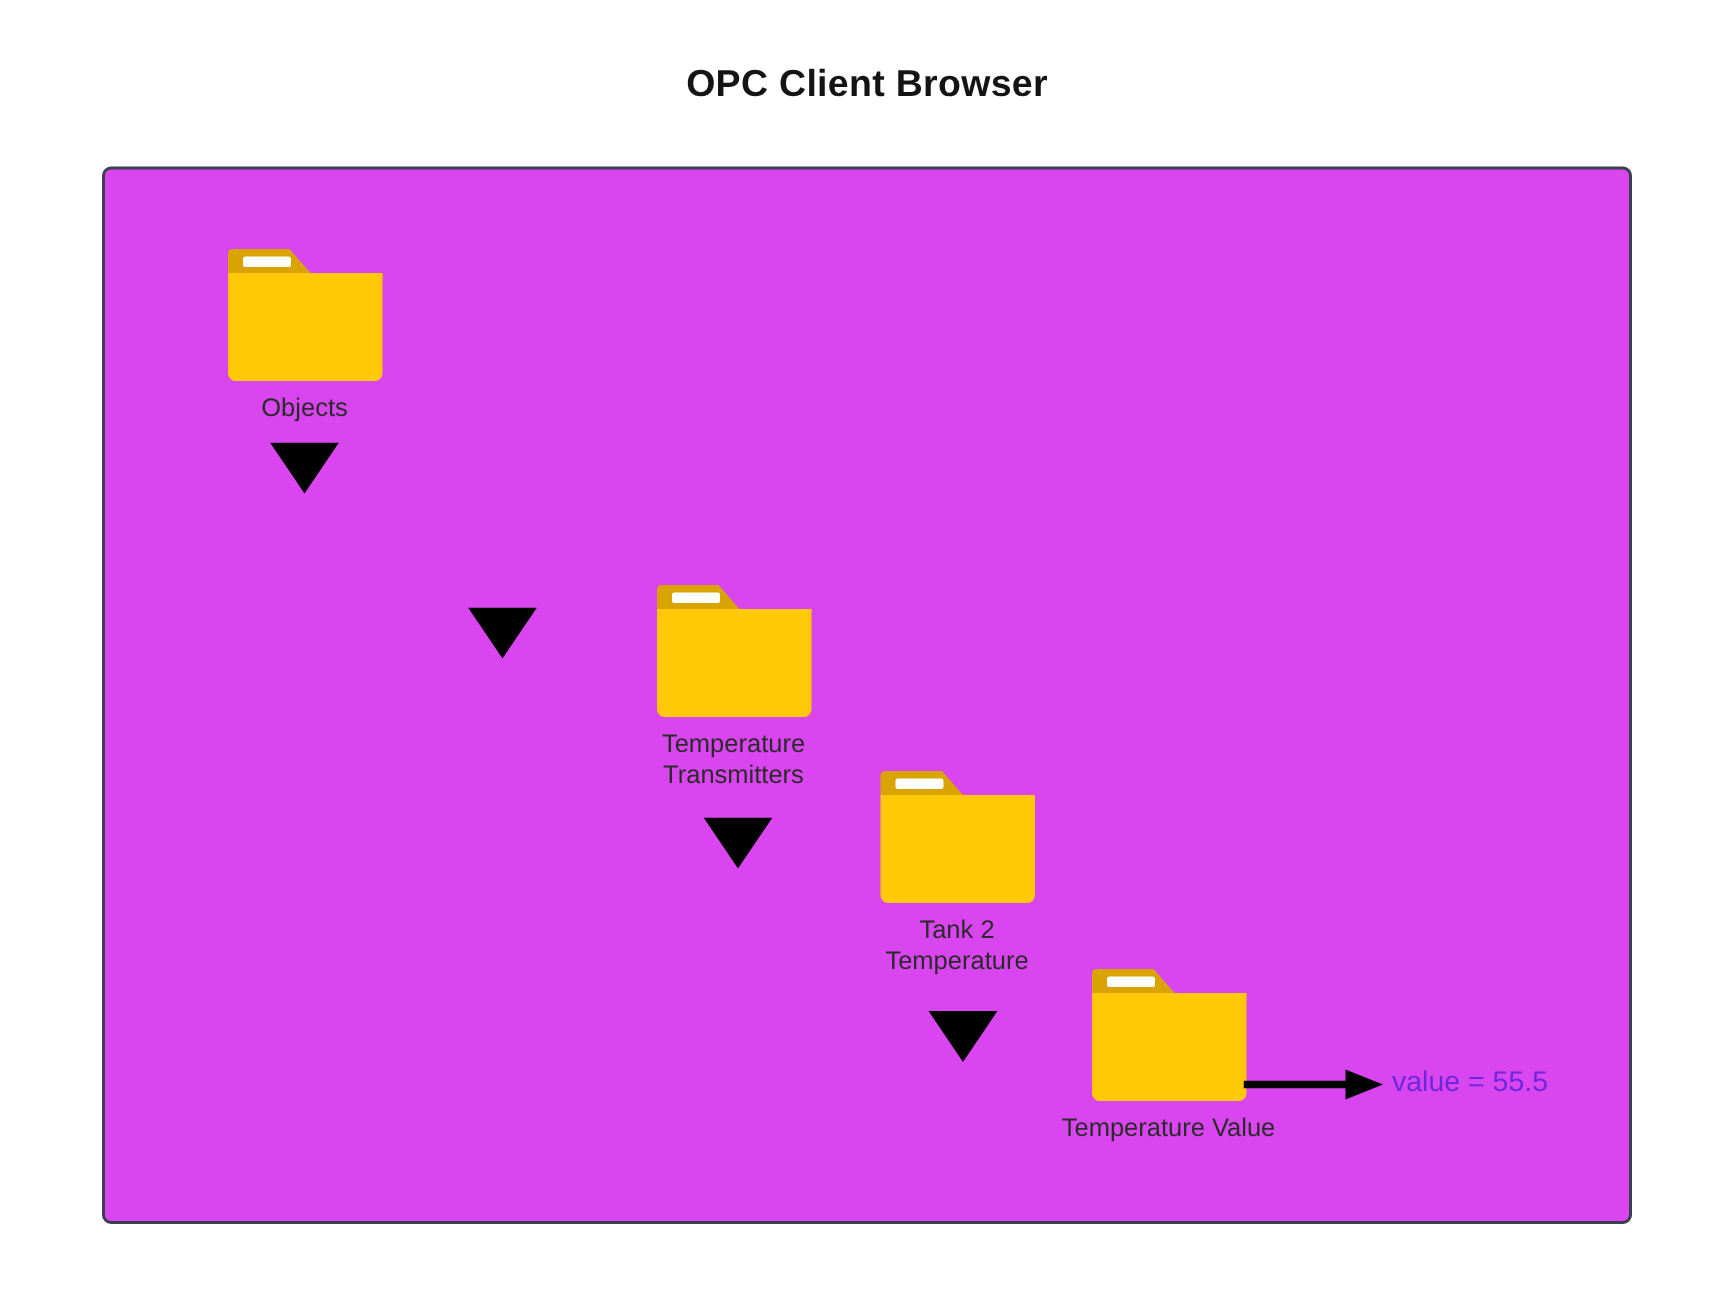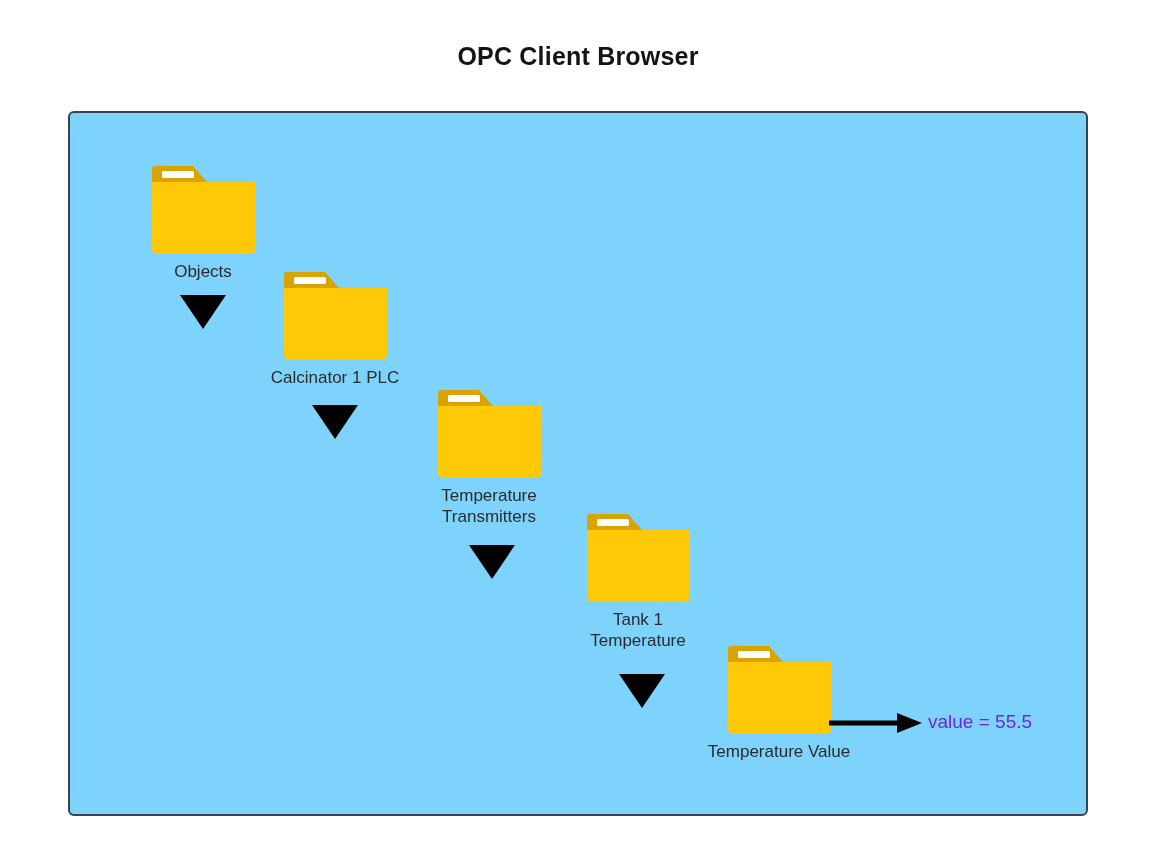--- a/index.html
+++ b/index.html
@@ -39,21 +39,21 @@
 
   
   #diagram-frame {
     position: absolute;
     left: 68px;
     top: 111px;
     width: 1020px;
     height: 705px;
     border: 2px solid #39414d;
     border-radius: 6px;
-    background: #7dd3fc;
+    background: #d946ef;
     box-sizing: border-box;
   }
 
   
   .node {
     position: absolute;
   }
   .folder {
     position: relative;
     display: block;
@@ -117,30 +117,20 @@
       </span>
       <span class="node-label">Objects</span>
     </div>
 
     <div class="arrow-down" style="left:110px; top:182px;">
       <svg width="46" height="35" viewBox="0 0 46 35" xmlns="http://www.w3.org/2000/svg">
         <polygon points="0,0 46,0 23,34" fill="#000000"></polygon>
       </svg>
     </div>
 
-    <div class="node" style="left:211px; top:156px;">
-      <span class="folder">
-        <svg width="108" height="95" viewBox="0 0 108 95" xmlns="http://www.w3.org/2000/svg">
-          <path d="M3 6 a3 3 0 0 1 3 -3 H44 L58 19 H103 a3 3 0 0 1 3 3 V19 H3 Z" fill="#D9A400"></path>
-          <rect x="13" y="8" width="32" height="7" rx="1.5" fill="#FFFFFF"></rect>
-          <path d="M3 19 H106 V86 a5 5 0 0 1 -5 5 H8 a5 5 0 0 1 -5 -5 Z" fill="#FFC907"></path>
-        </svg>
-      </span>
-      <span class="node-label">Calcinator 1 PLC</span>
-    </div>
 
     <div class="arrow-down" style="left:242px; top:292px;">
       <svg width="46" height="35" viewBox="0 0 46 35" xmlns="http://www.w3.org/2000/svg">
         <polygon points="0,0 46,0 23,34" fill="#000000"></polygon>
       </svg>
     </div>
 
     <div class="node" style="left:365px; top:274px;">
       <span class="folder">
         <svg width="108" height="95" viewBox="0 0 108 95" xmlns="http://www.w3.org/2000/svg">
@@ -160,21 +150,21 @@
     </div>
 
     <div class="node" style="left:514px; top:398px;">
       <span class="folder">
         <svg width="108" height="95" viewBox="0 0 108 95" xmlns="http://www.w3.org/2000/svg">
           <path d="M3 6 a3 3 0 0 1 3 -3 H44 L58 19 H103 a3 3 0 0 1 3 3 V19 H3 Z" fill="#D9A400"></path>
           <rect x="13" y="8" width="32" height="7" rx="1.5" fill="#FFFFFF"></rect>
           <path d="M3 19 H106 V86 a5 5 0 0 1 -5 5 H8 a5 5 0 0 1 -5 -5 Z" fill="#FFC907"></path>
         </svg>
       </span>
-      <span class="node-label">Tank 1
+      <span class="node-label">Tank 2
 Temperature</span>
     </div>
 
     <div class="arrow-down" style="left:549px; top:561px;">
       <svg width="46" height="35" viewBox="0 0 46 35" xmlns="http://www.w3.org/2000/svg">
         <polygon points="0,0 46,0 23,34" fill="#000000"></polygon>
       </svg>
     </div>
 
     <div class="node" style="left:655px; top:530px;">

